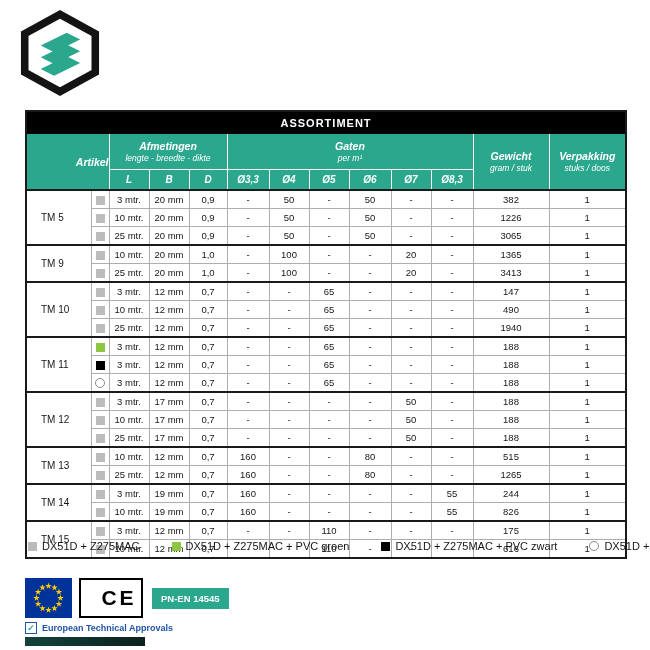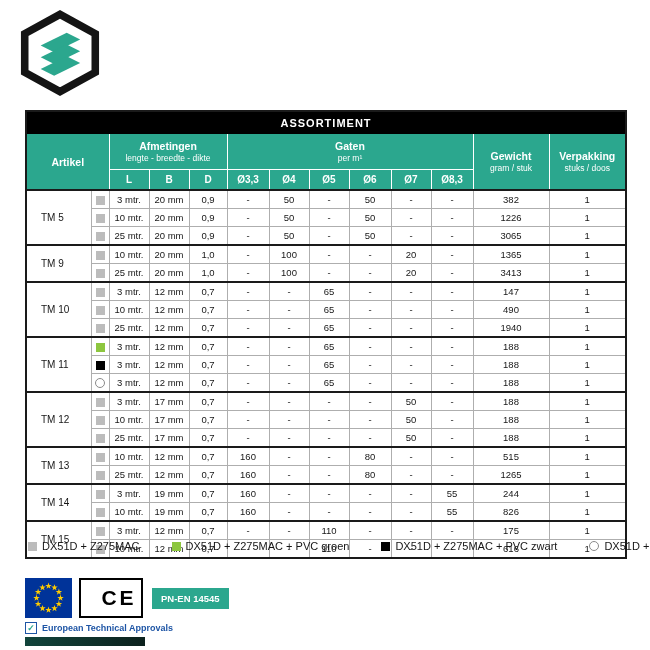--- a/index.html
+++ b/index.html
@@ -6,22 +6,22 @@
   body{width:650px;height:650px;font-family:"Liberation Sans",sans-serif;}
   .page{position:relative;width:650px;height:650px;background:#fff;overflow:hidden;}
 
   .logo{position:absolute;left:18px;top:8px;width:84px;height:90px;}
 
   table.assort{position:absolute;left:25px;top:110px;width:600px;border-collapse:collapse;table-layout:fixed;border:2px solid #1a1a1a;}
   table.assort th,table.assort td{padding:0;}
 
   .title-row th{background:#000;color:#fff;font-size:11px;font-weight:bold;letter-spacing:1px;height:21px;text-align:center;border:1px solid #000;margin-left:34px;}
 
-  th.teal{background:#2BA78E;color:#fff;border:1px solid #fff;vertical-align:middle;text-align:center;}
-  th.teal.artikel-h{text-align:center;font-size:10.5px;font-weight:bold;}
+  th.teal{background:#2BA78E;color:#fff;border:1px solid #fff;vertical-align:middle;text-align:center;font-style:italic;}
+  th.teal.artikel-h{text-align:right;font-size:10.5px;font-weight:bold;}
   .hdr-group{height:36px;}
   .hdr-cols th{height:19px;font-size:10px;font-weight:bold;}
   .h-title{font-weight:bold;font-size:10.5px;line-height:13px;}
   .h-sub{font-weight:normal;font-size:8.5px;line-height:11px;}
 
   tbody td{border:1px solid #aeaeae;height:17px;font-size:9.5px;text-align:center;color:#161616;background:#fff;}
   tbody td.artikel{text-align:left;padding-left:14px;font-size:10px;}
   tbody tr.group-start td{border-top:2px solid #1a1a1a;}
 
   .swatch{display:inline-block;width:9px;height:9px;vertical-align:middle;}

